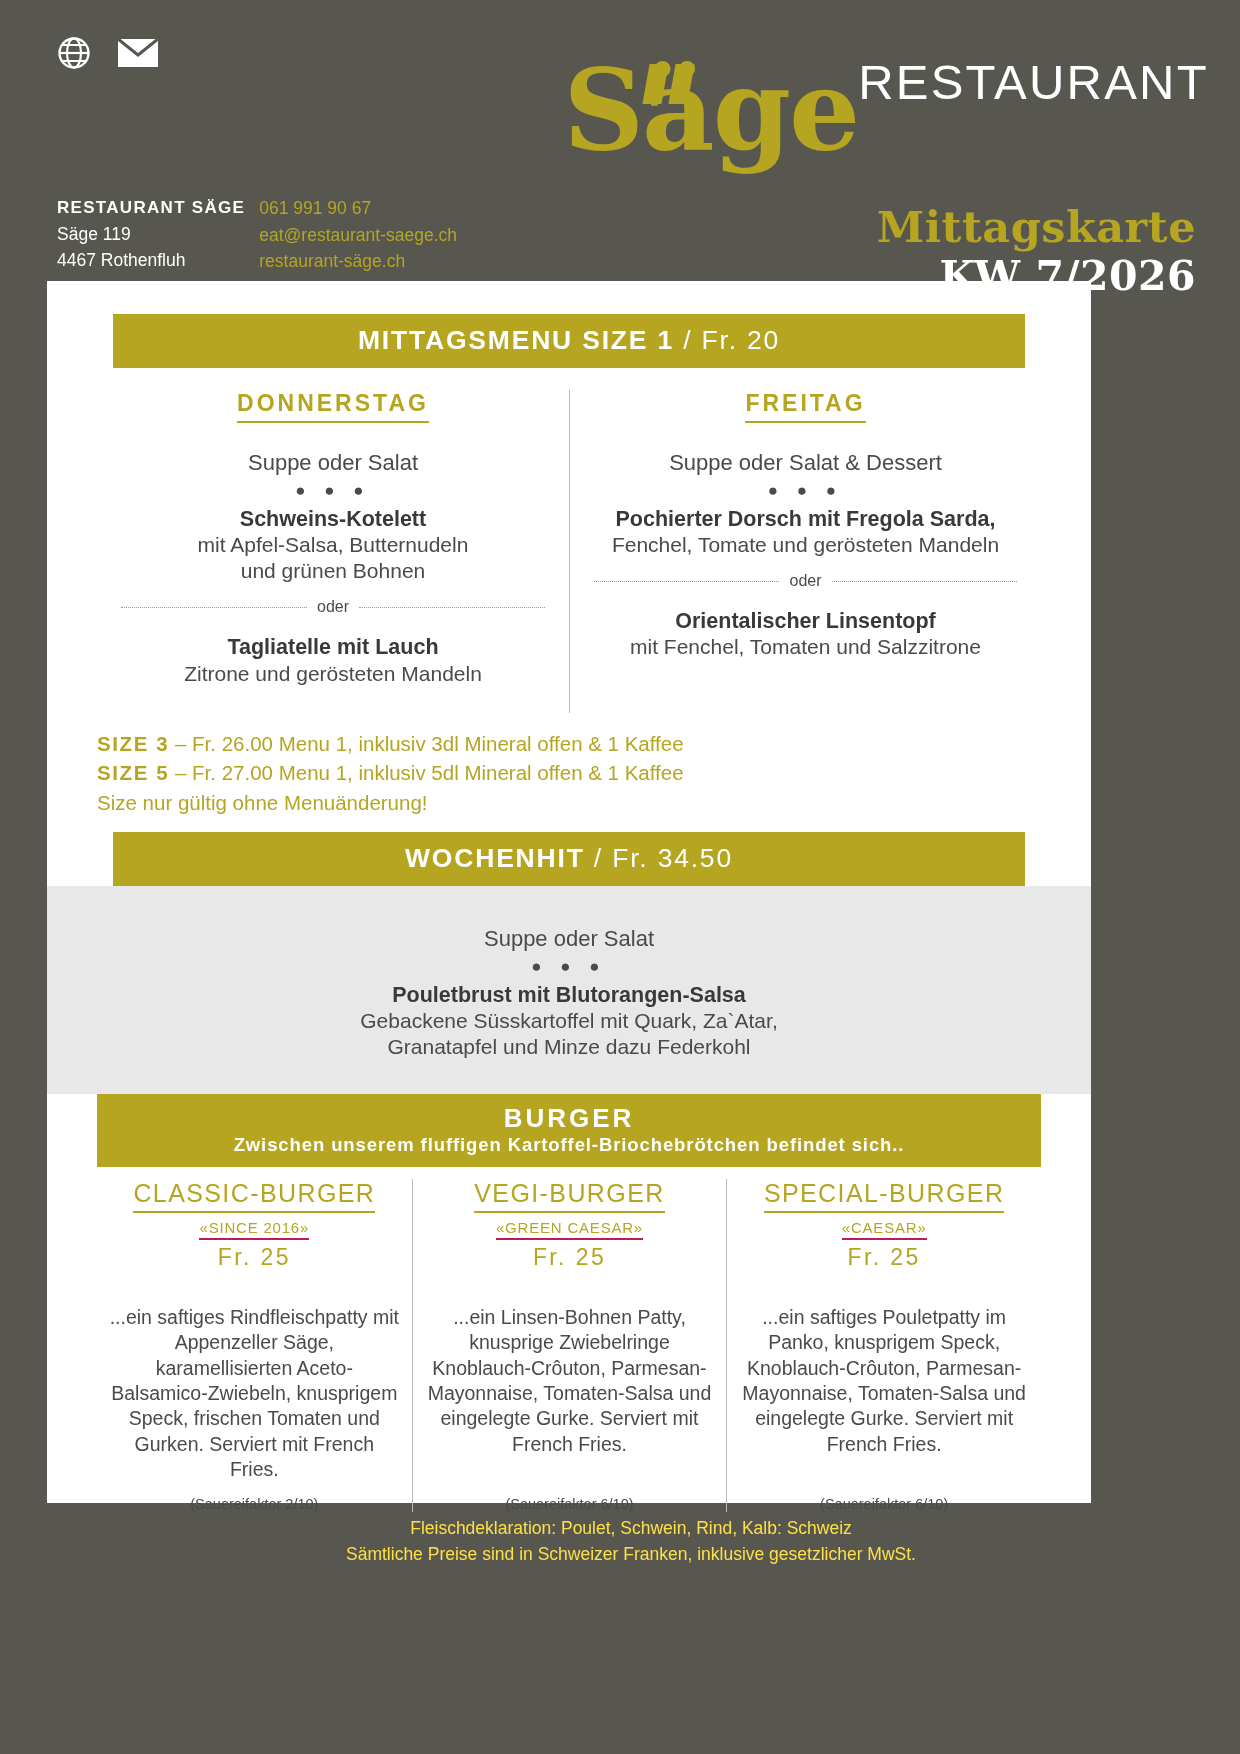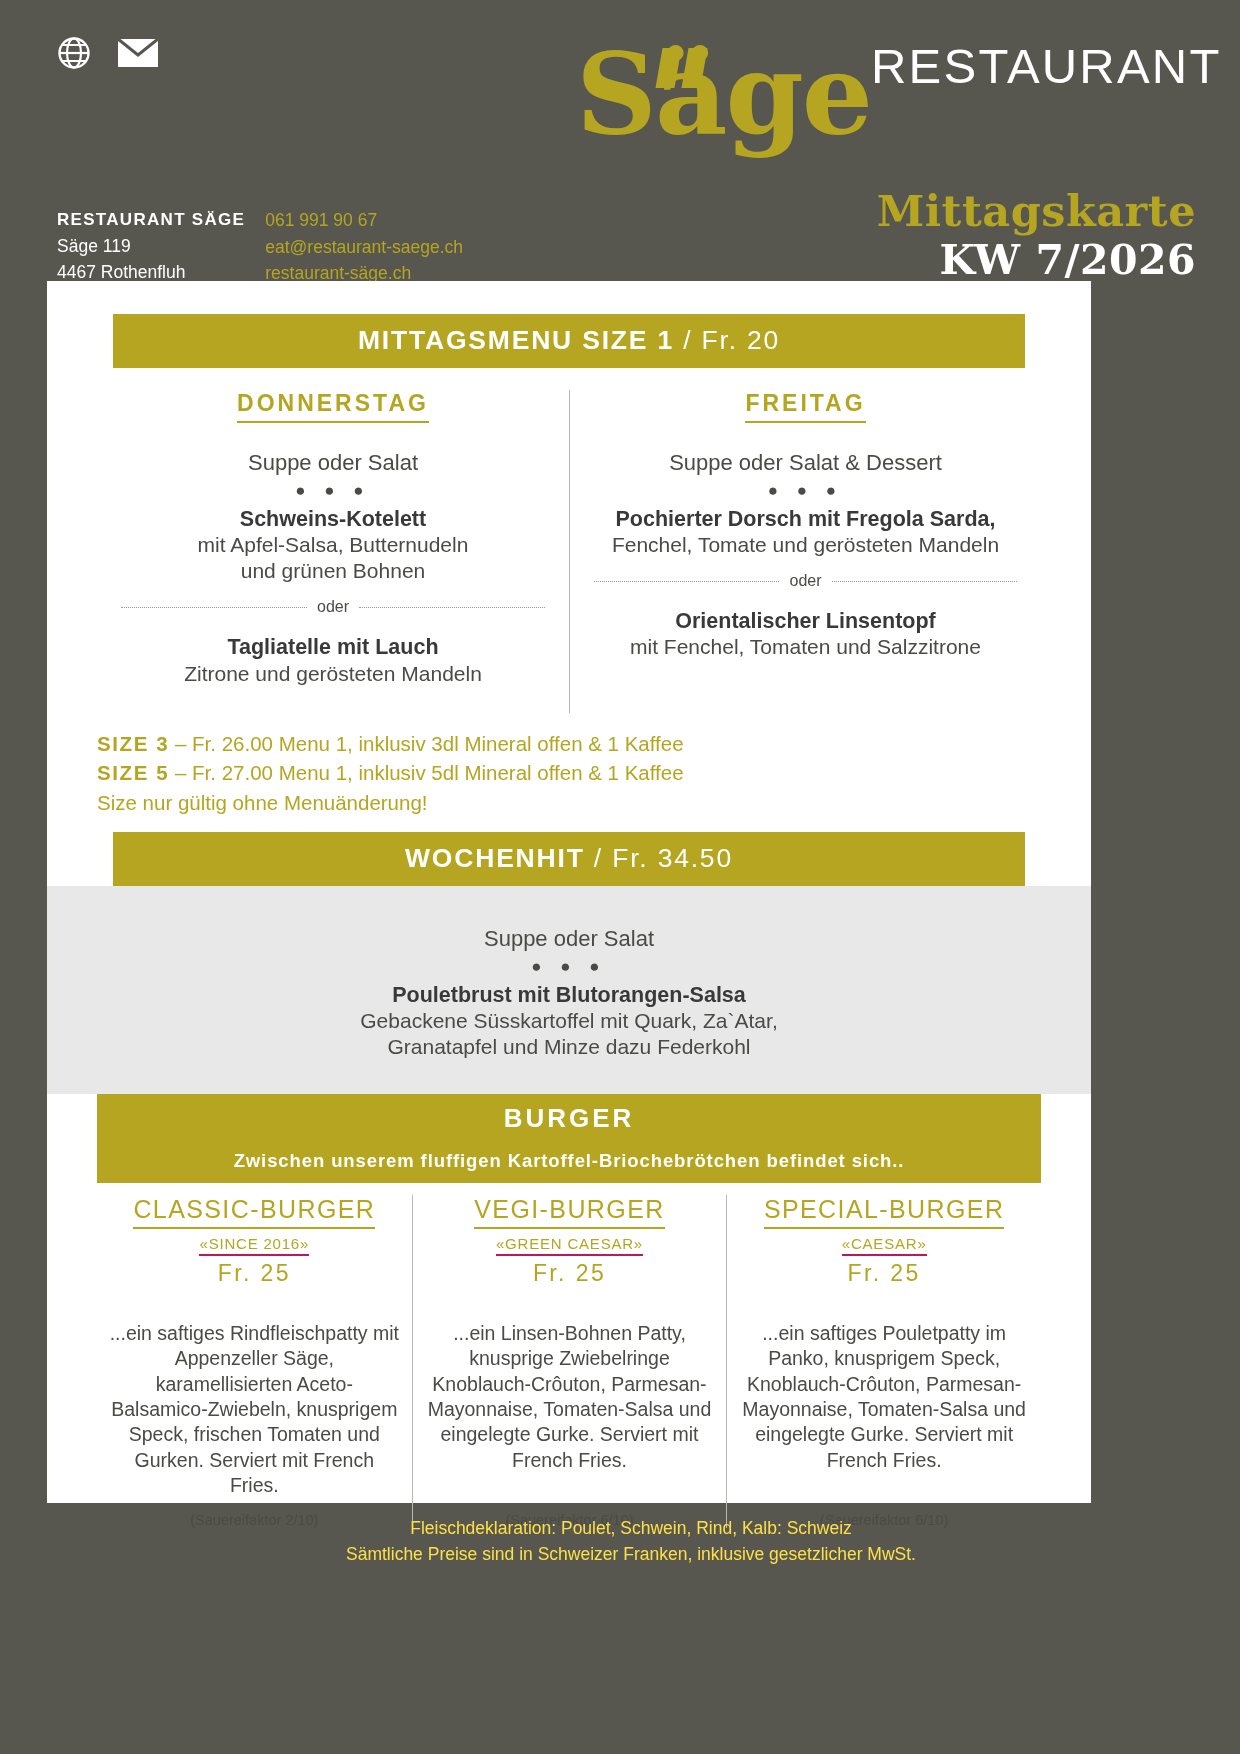--- a/index.html
+++ b/index.html
@@ -32,22 +32,21 @@
     gap: 26px;
     align-items: center;
   }
   .icon-svg { display: block; }
 
   .contact-block {
     position: absolute;
     left: 57px;
     top: 195px;
     display: flex;
-    gap: 20px;
-    margin-top: 12px;
+    gap: 14px;
   }
   .contact-left { color: #ffffff; font-size: 17.5px; line-height: 1.52; }
   .contact-name {
     font-weight: bold;
     letter-spacing: 1.3px;
     font-size: 17px;
   }
   .contact-right { color: #b5a520; font-size: 17.5px; line-height: 1.52; }
   .contact-right div { color: #b5a520; }
 
@@ -55,23 +54,24 @@
   .logo-block {
     position: absolute;
     right: 44px;
     top: 22px;
     width: 620px;
     text-align: right;
   }
   .logo-row {
     display: flex;
     align-items: flex-start;
-    justify-content: space-between;
+    justify-content: center;
     position: relative;
     height: 140px;
+    margin-top: 16px;
   }
   .logo-saege {
     font-family: "DejaVu Serif", "Liberation Serif", serif;
     font-weight: bold;
     font-size: 112px;
     line-height: 0.96;
     color: #b5a520;
     letter-spacing: -2px;
     position: relative;
     top: 18px;
@@ -235,21 +235,21 @@
   .burger-bar-title {
     font-size: 26px;
     letter-spacing: 3px;
     font-weight: bold;
     text-align: center;
   }
   .burger-bar-sub {
     font-size: 18.5px;
     font-weight: bold;
     letter-spacing: 0.9px;
-    margin-top: 16px;
+    margin-top: 0;
   }
 
   .burgers {
     display: flex;
     width: 944px;
     margin: 0 auto;
     padding-top: 12px;
   }
   .burger-col {
     width: 33.3333%;

